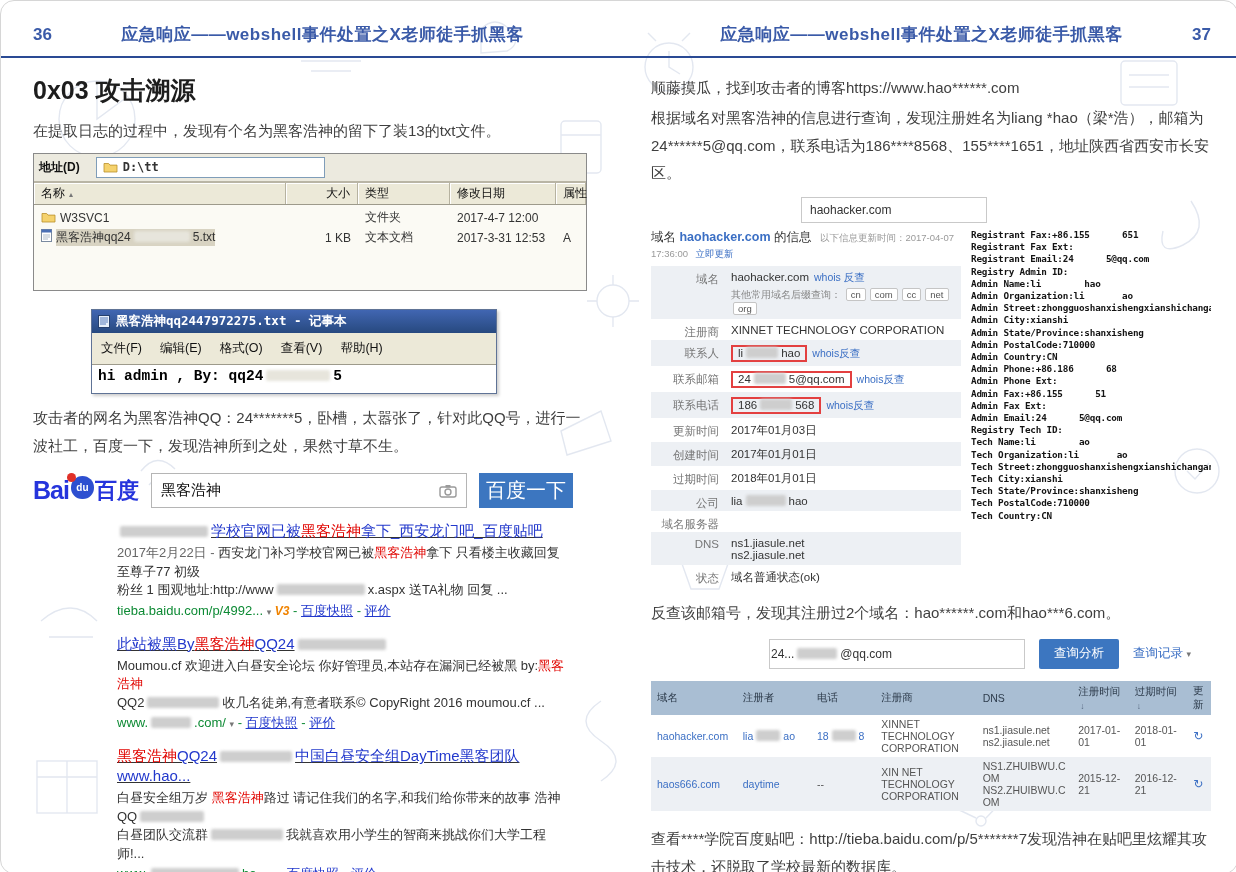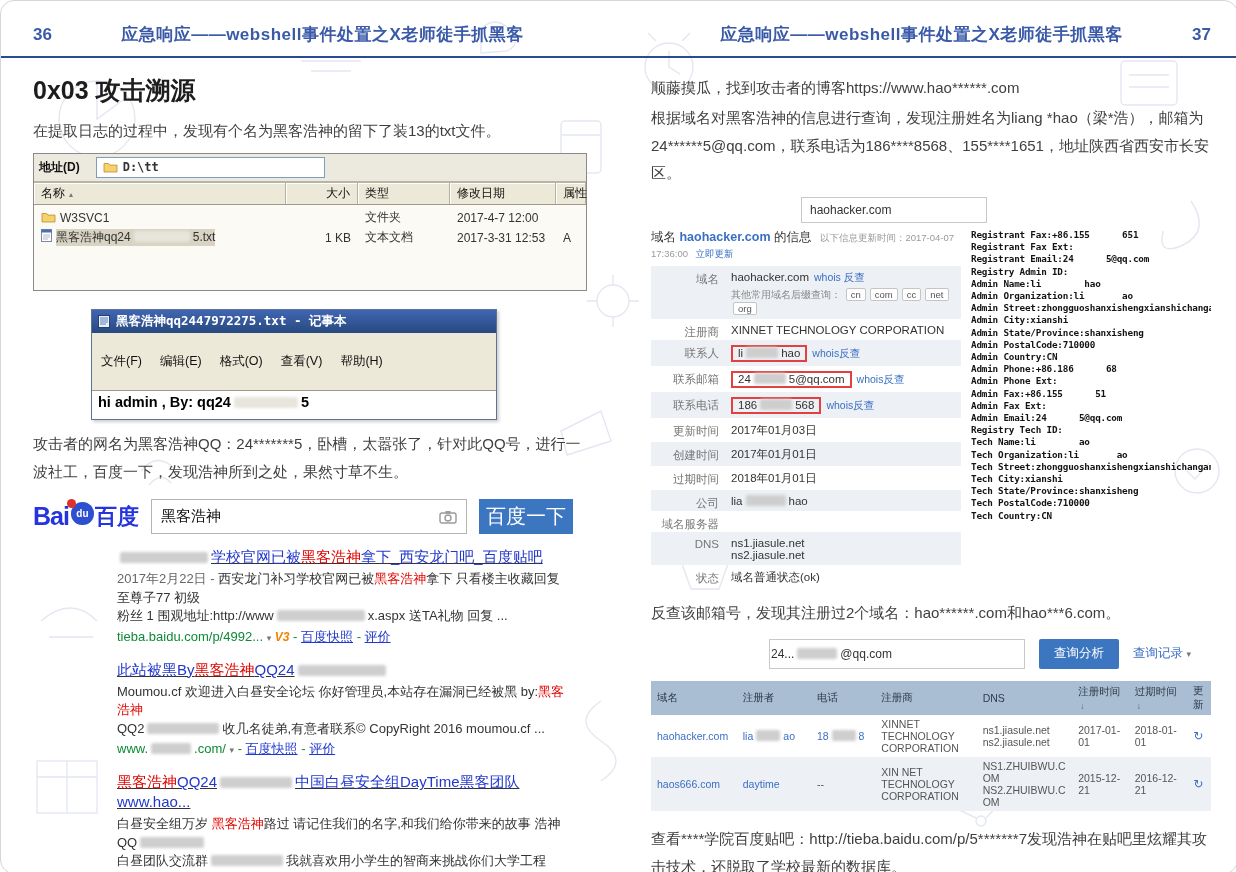--- a/index.html
+++ b/index.html
@@ -29,22 +29,22 @@
   .xp-body{background:#fbfaf4;min-height:74px;padding:3px 0 8px;}
   .xp-row{display:flex;align-items:center;height:20px;}
   .xp-cell{padding:0 7px;box-sizing:border-box;white-space:nowrap;overflow:hidden;}
   .xp-name{display:flex;align-items:flex-start;gap:4px;}
   .sel{background:#d8d3c2;}
   .sort-glyph{font-size:8px;color:#777;margin-left:4px;}
 
   
   .notepad{width:404px;margin:18px 0 0 58px;border:1px solid #5f7396;box-shadow:2px 2px 3px rgba(0,0,0,.2);font-size:12.5px;background:#ece9d8;}
   .np-title{display:flex;align-items:center;gap:6px;background:linear-gradient(180deg,#4166b2 0%,#27497f 100%);color:#fff;font-weight:bold;padding:3px 6px;font-family:"DejaVu Sans Mono",monospace;}
-  .np-menu{display:flex;gap:18px;padding:20px 9px;background:#ece9d8;border-bottom:1px solid #9d9a8b;color:#111;}
-  .np-body{background:#fff;padding:3px 6px 5px;font-family:Liberation Sans, sans-serif;font-weight:bold;font-size:14.5px;color:#000;min-height:20px;}
+  .np-menu{display:flex;gap:18px;padding:7px 9px;background:#ece9d8;border-bottom:1px solid #9d9a8b;color:#111;}
+  .np-body{background:#fff;padding:3px 6px 5px;font-family:Liberation Mono, monospace;font-weight:bold;font-size:14.5px;color:#000;min-height:20px;}
 
   
   .baidu{margin-top:14px;}
   .bd-top{display:flex;align-items:center;gap:12px;}
   .bd-logo{display:flex;align-items:center;font-weight:bold;flex-shrink:0;}
   .bd-bai{font-size:25px;color:#2534dc;letter-spacing:-1px;}
   .bd-paw{width:23px;height:23px;border-radius:50% 50% 48% 48%;background:#2d4fd0;color:#fff;font-size:10px;font-weight:bold;display:flex;align-items:center;justify-content:center;position:relative;margin:0 1px 6px 2px;}
   .bd-paw::before{content:"";position:absolute;top:-3px;left:-4px;width:9px;height:9px;border-radius:50%;background:#e03028;}
   .bd-cn{font-size:22px;color:#2534dc;}
   .bd-input{width:296px;height:33px;border:1px solid #b5b5b5;display:flex;align-items:center;justify-content:space-between;padding:0 9px;font-size:15px;color:#111;background:#fff;}

